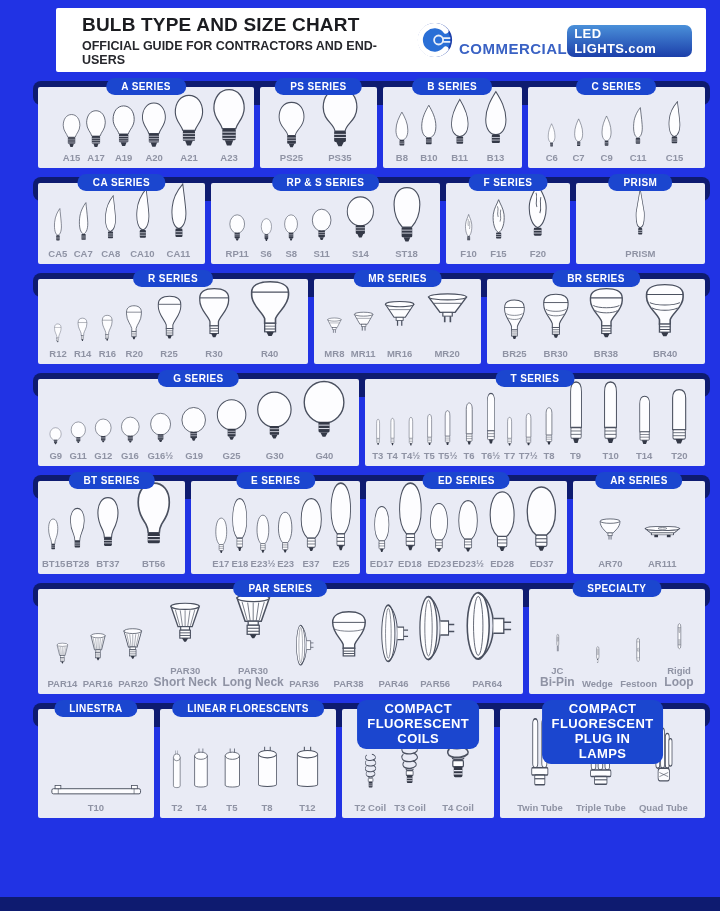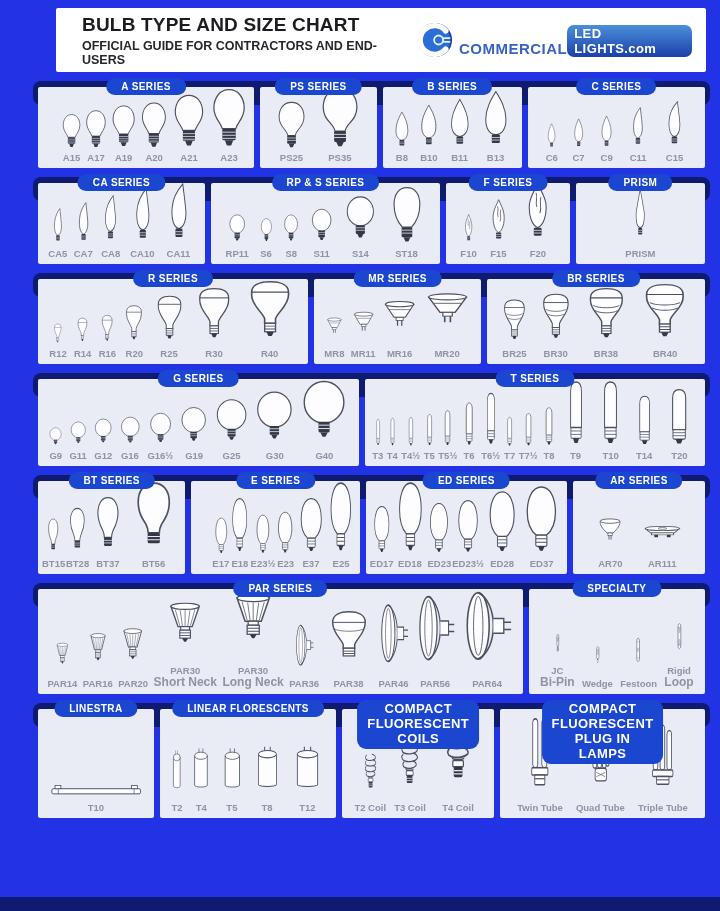--- a/index.html
+++ b/index.html
@@ -1450,43 +1450,43 @@
                   <rect x="56" y="8" width="15" height="80" rx="7" fill="#fdfdff" stroke="#4b5160" stroke-width="2.5"></rect>
                   <rect x="26" y="88" width="48" height="12" rx="2" fill="#fdfdff" stroke="#4b5160" stroke-width="2.5"></rect>
                   <rect x="35" y="100" width="30" height="16" rx="2" fill="#fdfdff" stroke="#4b5160" stroke-width="2.5"></rect>
                   <path d="M35 106H65" fill="none" stroke="#4b5160" stroke-width="2"></path>
                 </svg>
               </div>
               <div class="blabel">Twin Tube</div>
             </div>
             <div class="bulb">
               <div class="glyph">
+                <svg viewBox="0 0 100 140" width="32.8" height="76.5" preserveAspectRatio="none">
+                  <rect x="22" y="14" width="14" height="72" rx="7" fill="#fdfdff" stroke="#4b5160" stroke-width="2.5"></rect>
+                  <rect x="43" y="4" width="14" height="82" rx="7" fill="#fdfdff" stroke="#4b5160" stroke-width="2.5"></rect>
+                  <rect x="64" y="14" width="14" height="72" rx="7" fill="#fdfdff" stroke="#4b5160" stroke-width="2.5"></rect>
+                  <rect x="20" y="86" width="62" height="12" rx="3" fill="#fdfdff" stroke="#4b5160" stroke-width="2.5"></rect>
+                  <rect x="32" y="98" width="38" height="14" rx="2" fill="#fdfdff" stroke="#4b5160" stroke-width="2.5"></rect>
+                  <path d="M32 104H70" fill="none" stroke="#4b5160" stroke-width="2"></path>
+                </svg>
+              </div>
+              <div class="blabel">Triple Tube</div>
+            </div>
+            <div class="bulb">
+              <div class="glyph">
                 <svg viewBox="0 0 100 140" width="31.6" height="73.8" preserveAspectRatio="none">
                   <rect x="25" y="16" width="12" height="66" rx="6" fill="#fdfdff" stroke="#4b5160" stroke-width="2.5"></rect>
                   <rect x="40" y="6" width="12" height="76" rx="6" fill="#fdfdff" stroke="#4b5160" stroke-width="2.5"></rect>
                   <rect x="55" y="16" width="12" height="66" rx="6" fill="#fdfdff" stroke="#4b5160" stroke-width="2.5"></rect>
                   <rect x="66" y="26" width="10" height="52" rx="5" fill="#fdfdff" stroke="#4b5160" stroke-width="2.5"></rect>
                   <rect x="32" y="82" width="36" height="24" rx="6" fill="#fdfdff" stroke="#4b5160" stroke-width="2.5"></rect>
                   <path d="M36 90L64 98M36 98L64 90" fill="none" stroke="#4b5160" stroke-width="1.5"></path>
                 </svg>
               </div>
               <div class="blabel">Quad Tube</div>
             </div>
-            <div class="bulb">
-              <div class="glyph">
-                <svg viewBox="0 0 100 140" width="32.8" height="76.5" preserveAspectRatio="none">
-                  <rect x="22" y="14" width="14" height="72" rx="7" fill="#fdfdff" stroke="#4b5160" stroke-width="2.5"></rect>
-                  <rect x="43" y="4" width="14" height="82" rx="7" fill="#fdfdff" stroke="#4b5160" stroke-width="2.5"></rect>
-                  <rect x="64" y="14" width="14" height="72" rx="7" fill="#fdfdff" stroke="#4b5160" stroke-width="2.5"></rect>
-                  <rect x="20" y="86" width="62" height="12" rx="3" fill="#fdfdff" stroke="#4b5160" stroke-width="2.5"></rect>
-                  <rect x="32" y="98" width="38" height="14" rx="2" fill="#fdfdff" stroke="#4b5160" stroke-width="2.5"></rect>
-                  <path d="M32 104H70" fill="none" stroke="#4b5160" stroke-width="2"></path>
-                </svg>
-              </div>
-              <div class="blabel">Triple Tube</div>
-            </div>
           </div>
         </div>
       </div>
     </div>
 
   <div class="footer"></div>
 </div>
 
 </body></html>

